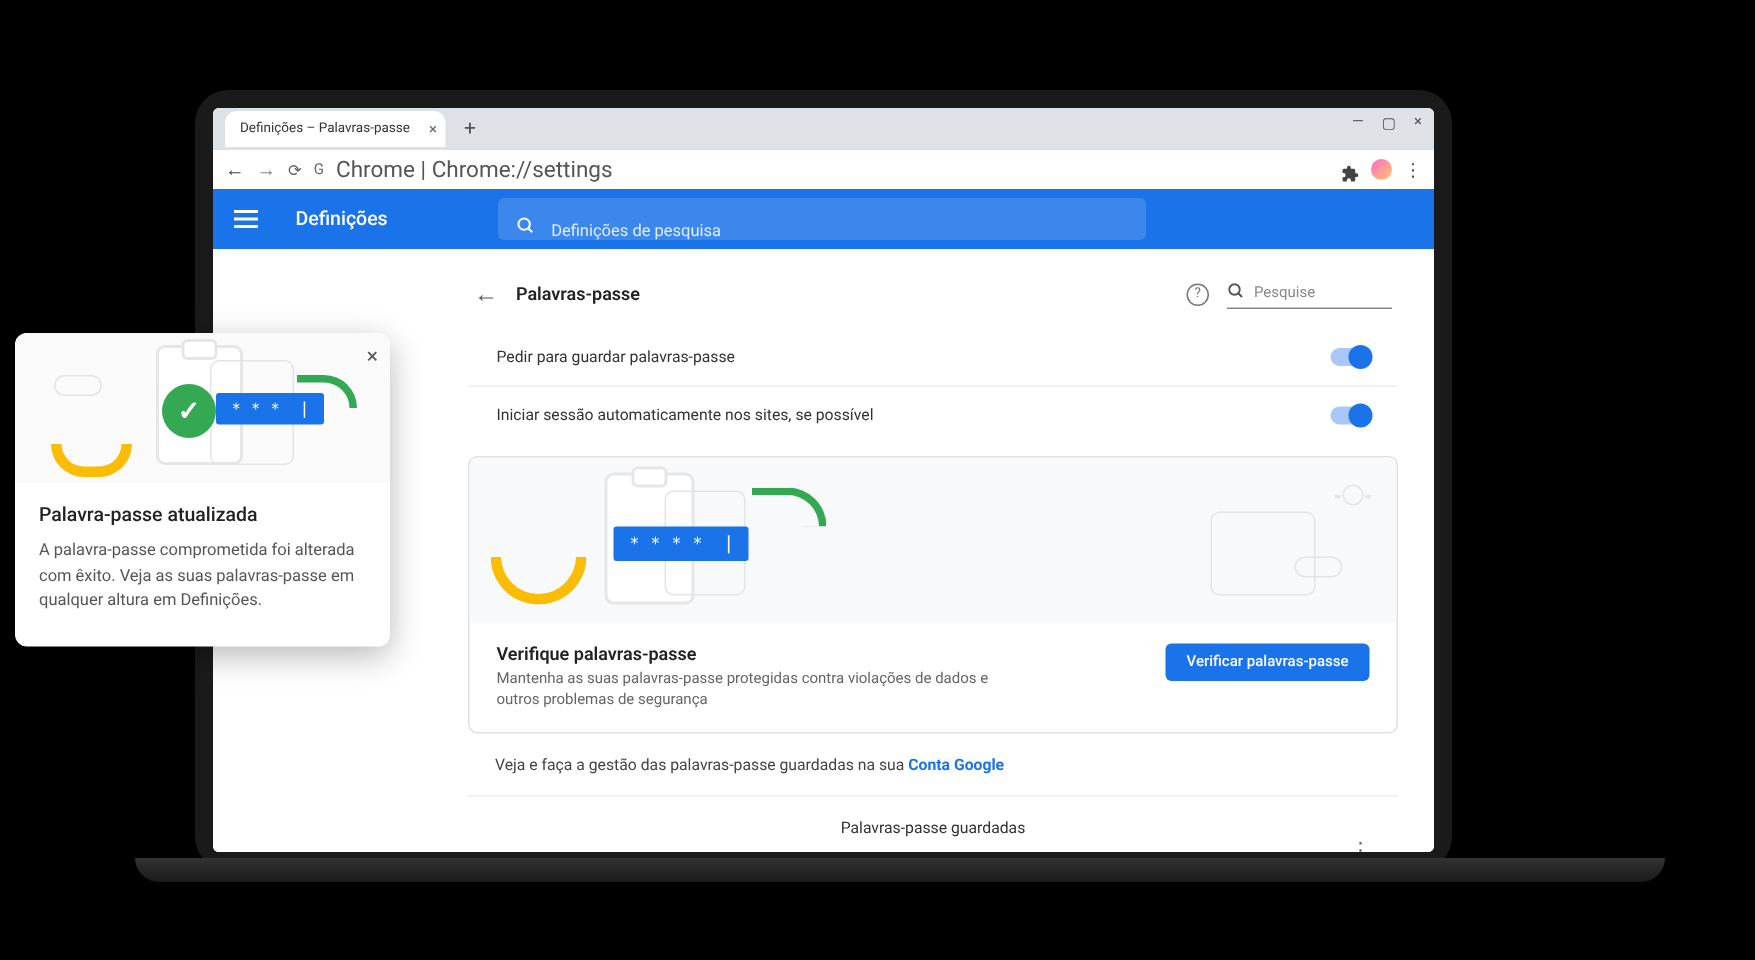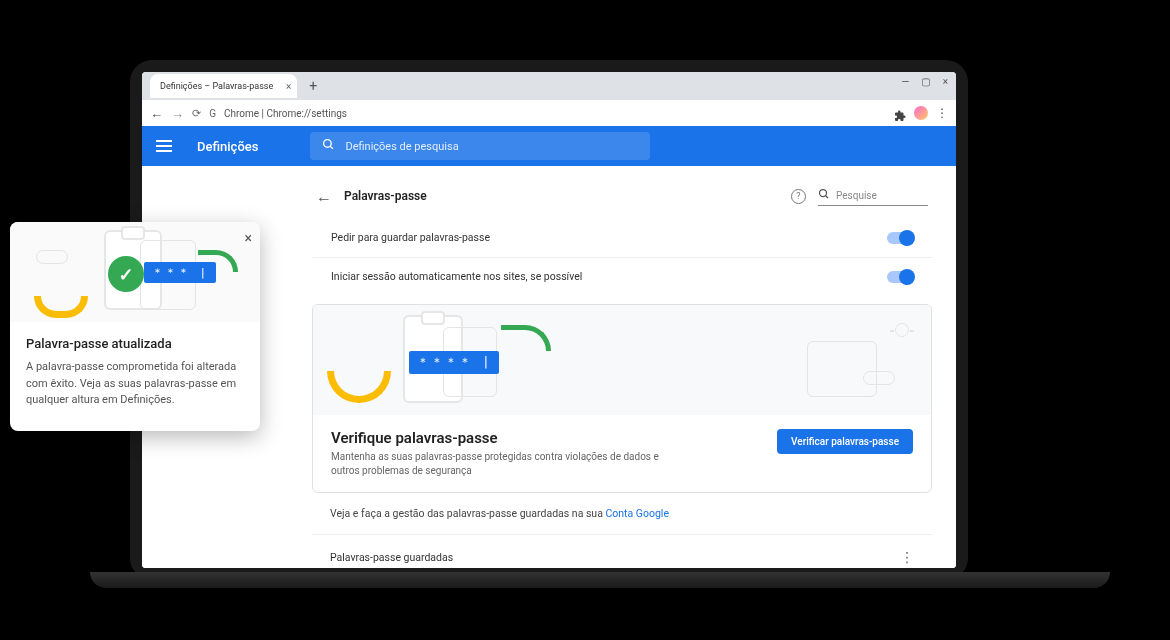--- a/index.html
+++ b/index.html
@@ -14,33 +14,33 @@
 .tab-strip { height: 28px; display: flex; align-items: center; padding-left: 8px; position: relative; }
 .tab { background: #fff; height: 24px; border-radius: 8px 8px 0 0; padding: 0 24px 0 10px; display: flex; align-items: center; font-size: 9px; color: #333; position: relative; min-width: 120px; }
 .tab-close { position: absolute; right: 6px; font-size: 10px; color: #666; cursor: pointer; }
 .new-tab { width: 20px; height: 20px; display: flex; align-items: center; justify-content: center; color: #555; font-size: 14px; margin-left: 6px; }
 .window-controls { position: absolute; right: 8px; top: 4px; display: flex; gap: 12px; font-size: 10px; color: #555; }
 .addr-bar { background: #fff; height: 26px; display: flex; align-items: center; padding: 0 8px; gap: 8px; }
 .nav-arrow { color: #888; font-size: 13px; }
 .nav-arrow.enabled { color: #444; }
 .reload-icon { color: #666; font-size: 11px; }
 .url-lock { color: #666; font-size: 10px; }
-.url-text { font-size: 10px; color: #555; flex: 1; }
+.url-text { font-size: 15px; color: #555; flex: 1; }
 .addr-right { display: flex; align-items: center; gap: 8px; }
 .ext-icon { width: 12px; height: 12px; color: #444; }
 .avatar-icon { width: 14px; height: 14px; border-radius: 50%; background: linear-gradient(135deg,#f6c,#fc6); }
 .menu-dots { color: #444; font-size: 12px; }
 
 
 .settings-app { flex: 1; display: flex; flex-direction: column; background: #fff; overflow: hidden; }
 .settings-header { background: #1a73e8; height: 40px; display: flex; align-items: center; padding: 0 14px; gap: 14px; }
 .hamburger { color: #fff; display: flex; flex-direction: column; gap: 3px; cursor: pointer; }
 .hamburger span { width: 16px; height: 2px; background: #fff; }
 .settings-title { color: #fff; font-size: 13px; font-weight: 500; margin-left: 11px; }
-.settings-search { background: rgba(255,255,255,0.15); height: 28px; border-radius: 4px; display: flex; align-items: center; padding: 0 12px; gap: 10px; margin-left: 38px; width: 340px; }
+.settings-search { background: rgba(255,255,255,0.15); height: 28px; border-radius: 4px; display: flex; align-items: flex-end; padding: 0 12px; gap: 10px; margin-left: 60px; width: 432px; }
 .settings-search .search-icon { color: #fff; font-size: 12px; }
 .settings-search-input { background: transparent; border: none; color: #fff; font-size: 11px; outline: none; flex: 1; }
 .settings-search-input::placeholder { color: rgba(255,255,255,0.85); }
 
 .settings-body { flex: 1; background: #fff; overflow: auto; padding: 10px 24px 0 170px; }
 .page-row { display: flex; align-items: center; gap: 12px; padding: 10px 4px 12px; border-bottom: none; }
 .back-arrow { font-size: 16px; color: #555; }
 .page-title { font-size: 12px; font-weight: 600; color: #222; flex: 0 0 auto; }
 .page-row-right { margin-left: auto; display: flex; align-items: center; gap: 12px; }
 .help-icon { width: 15px; height: 15px; border: 1.3px solid #777; border-radius: 50%; display: flex; align-items: center; justify-content: center; font-size: 9px; color: #777; }
@@ -50,28 +50,28 @@
 .page-search-input::placeholder { color: #888; }
 
 .setting-row { display: flex; align-items: center; padding: 12px 18px; font-size: 10.5px; color: #333; border: 1px solid transparent; justify-content: space-between; }
 .setting-row + .setting-row { border-top: 1px solid #eee; }
 .toggle { margin-left: auto; width: 26px; height: 12px; background: #a8c7fa; border-radius: 10px; position: relative; }
 .toggle::after { content: ''; position: absolute; right: -2px; top: -2px; width: 16px; height: 16px; background: #1a73e8; border-radius: 50%; }
 
 .check-card { border: 1px solid #e0e0e0; border-radius: 6px; margin-top: 8px; overflow: hidden; }
 .illust { height: 110px; background: #f8f9fa; position: relative; display: flex; align-items: center; justify-content: center; }
 .check-body { padding: 14px 18px; display: flex; gap: 14px; align-items: flex-start; }
-.check-text h4 { font-size: 15px; font-weight: 600; color: #222; margin-bottom: 3px; }
+.check-text h4 { font-size: 12px; font-weight: 600; color: #222; margin-bottom: 3px; }
 .check-text p { font-size: 10px; color: #666; line-height: 1.4; max-width: 330px; }
 .verify-btn { background: #1a73e8; color: #fff; border: none; border-radius: 4px; padding: 7px 14px; font-size: 10px; font-weight: 500; margin-left: auto; white-space: nowrap; }
 
 .manage-row { padding: 14px 18px; font-size: 10.5px; color: #444; border-bottom: 1px solid #eee; }
-.manage-row a { color: #1a73e8; text-decoration: none; }
-
-.saved-row { padding: 14px 18px; display: flex; align-items: center; font-size: 10.5px; color: #333; }
+.manage-row a { color: #1a73e8; text-decoration: none; font-weight: bold; }
+
+.saved-row { padding: 14px 18px; display: flex; align-items: center; font-size: 10.5px; color: #333; flex-direction: column; }
 .kebab { margin-left: auto; color: #666; font-size: 14px; }
 
 
 .popup { position: absolute; left: 10px; top: 222px; width: 250px; background: #fff; border-radius: 8px; box-shadow: 0 6px 22px rgba(0,0,0,0.28); overflow: hidden; z-index: 50; }
 .popup-illust { height: 100px; background: #fafafa; position: relative; display:flex; align-items:center; justify-content:center; }
 .popup-close { position: absolute; right: 8px; top: 8px; color: #555; font-size: 14px; cursor: pointer; }
 .popup-body { padding: 14px 16px 22px; }
 .popup-body h3 { font-size: 13px; font-weight: 500; color: #222; margin-bottom: 8px; }
 .popup-body p { font-size: 11px; color: #555; line-height: 1.5; }
 

